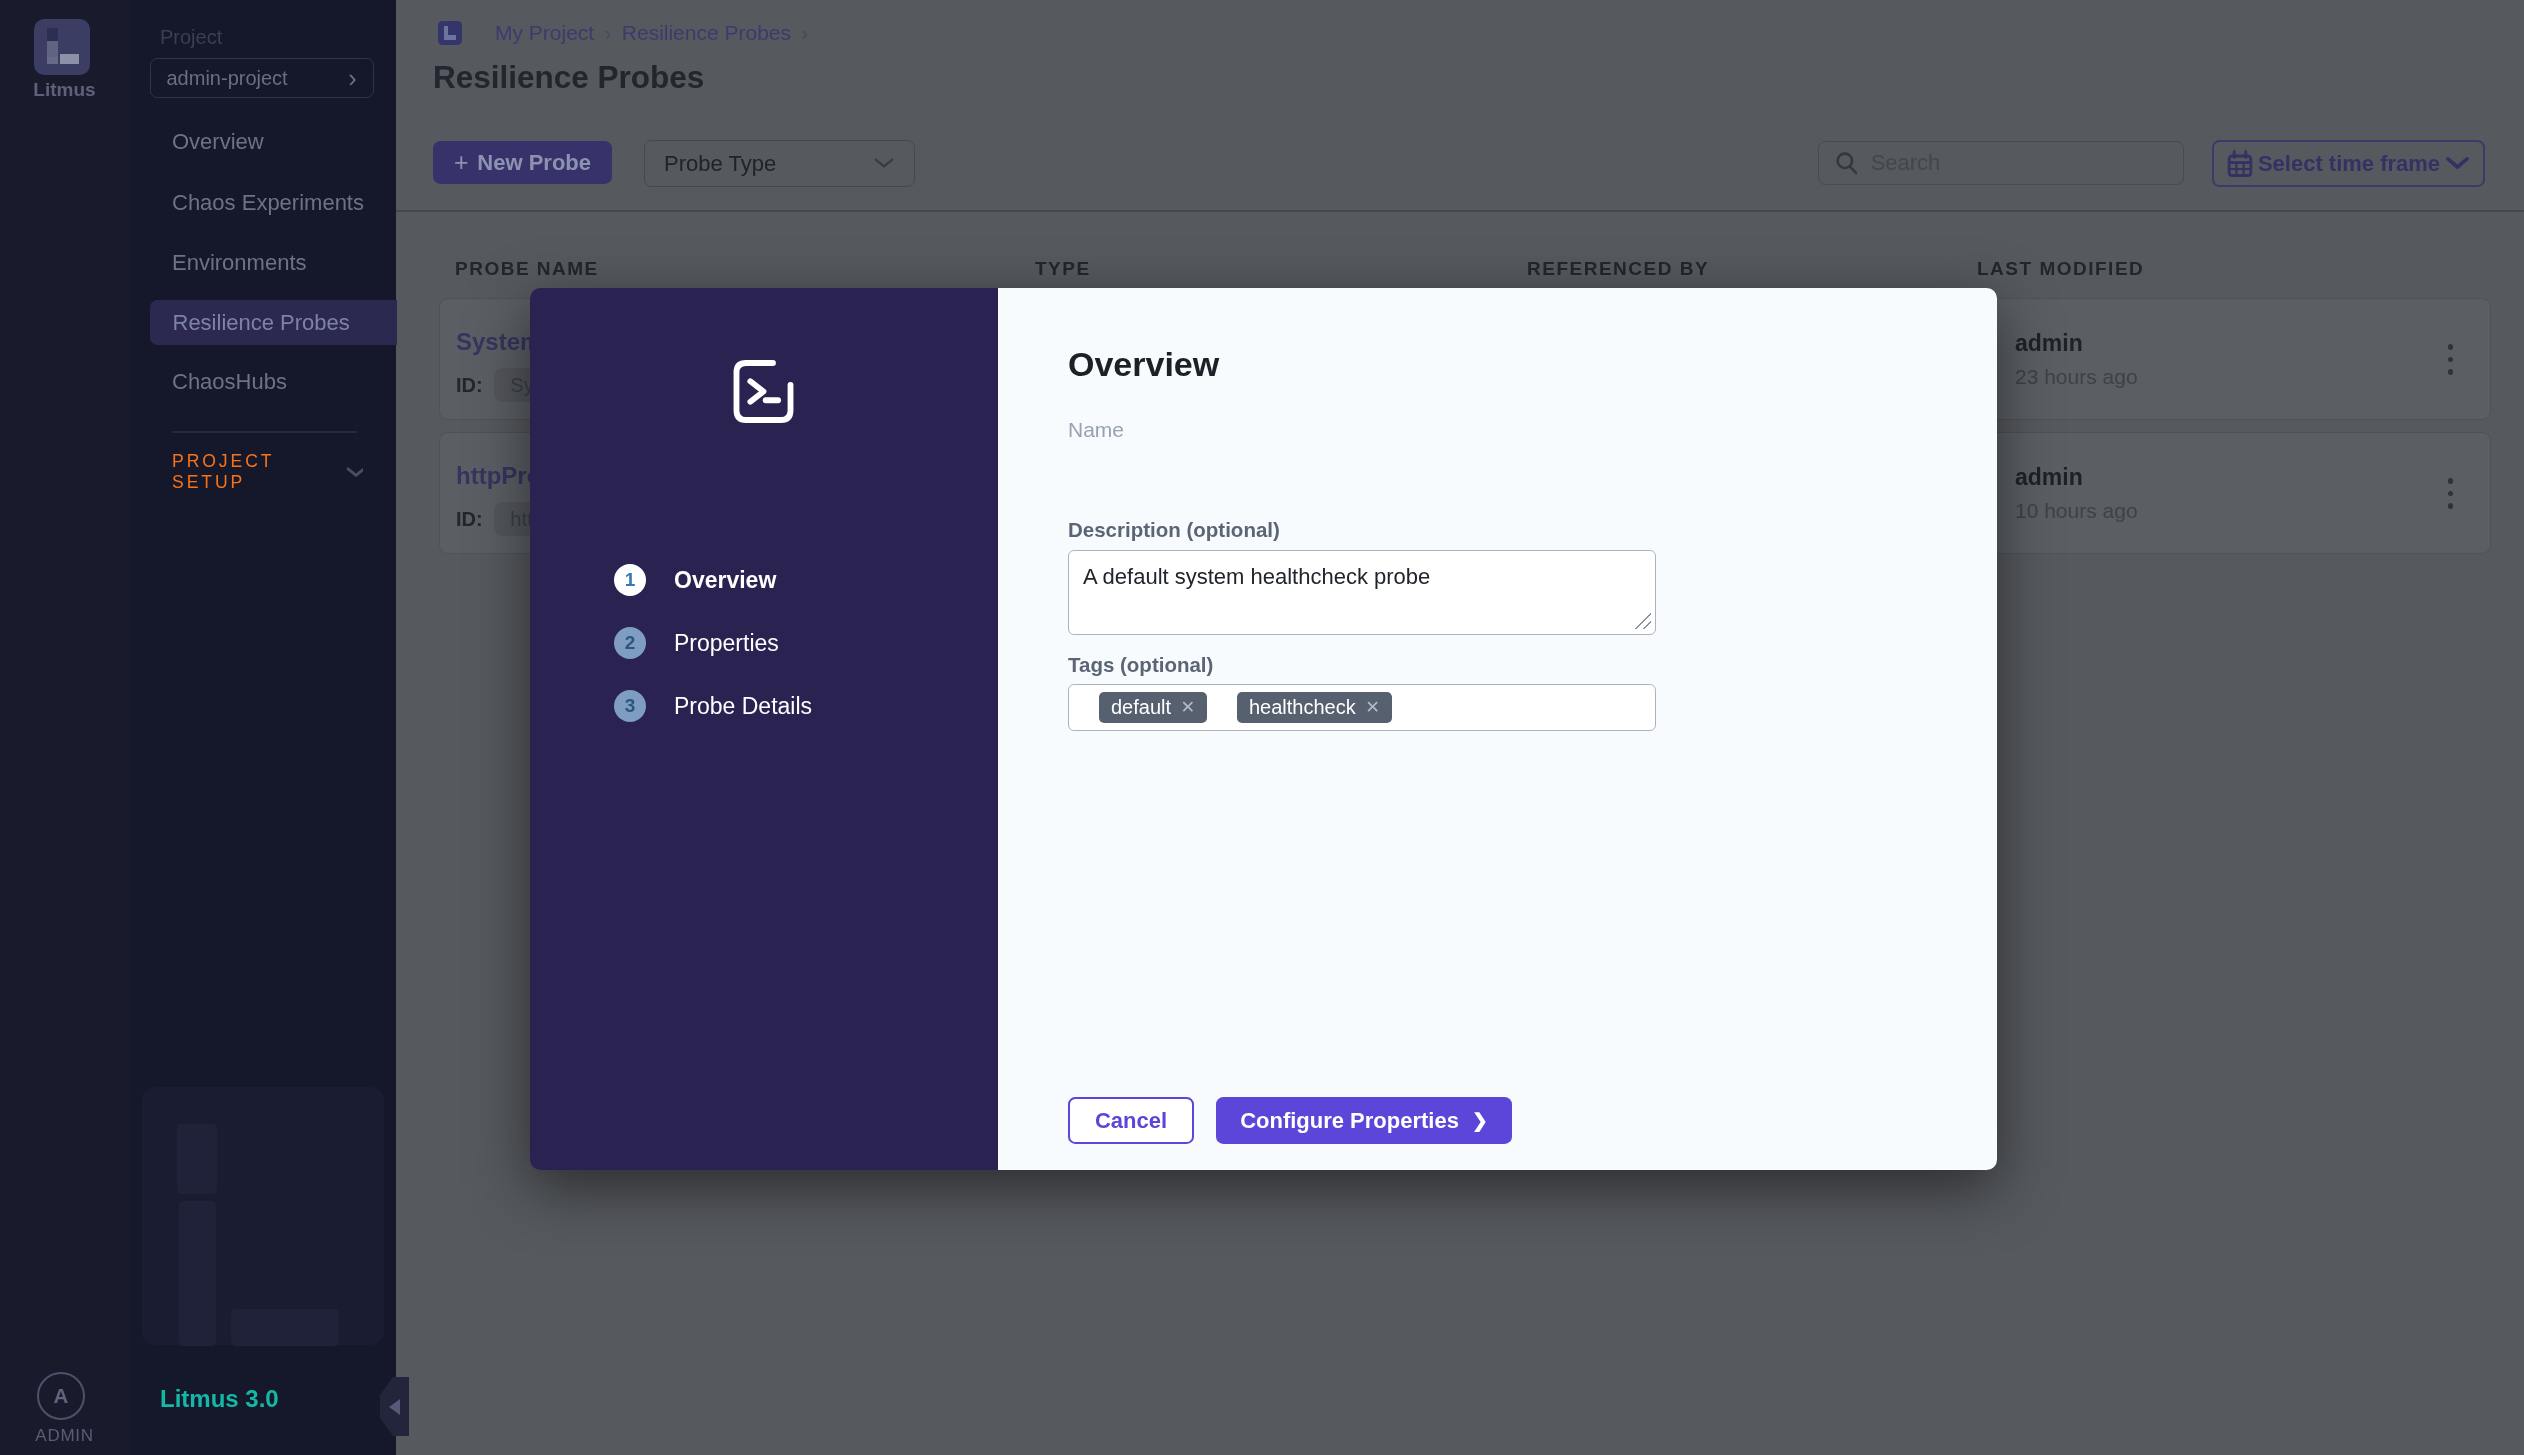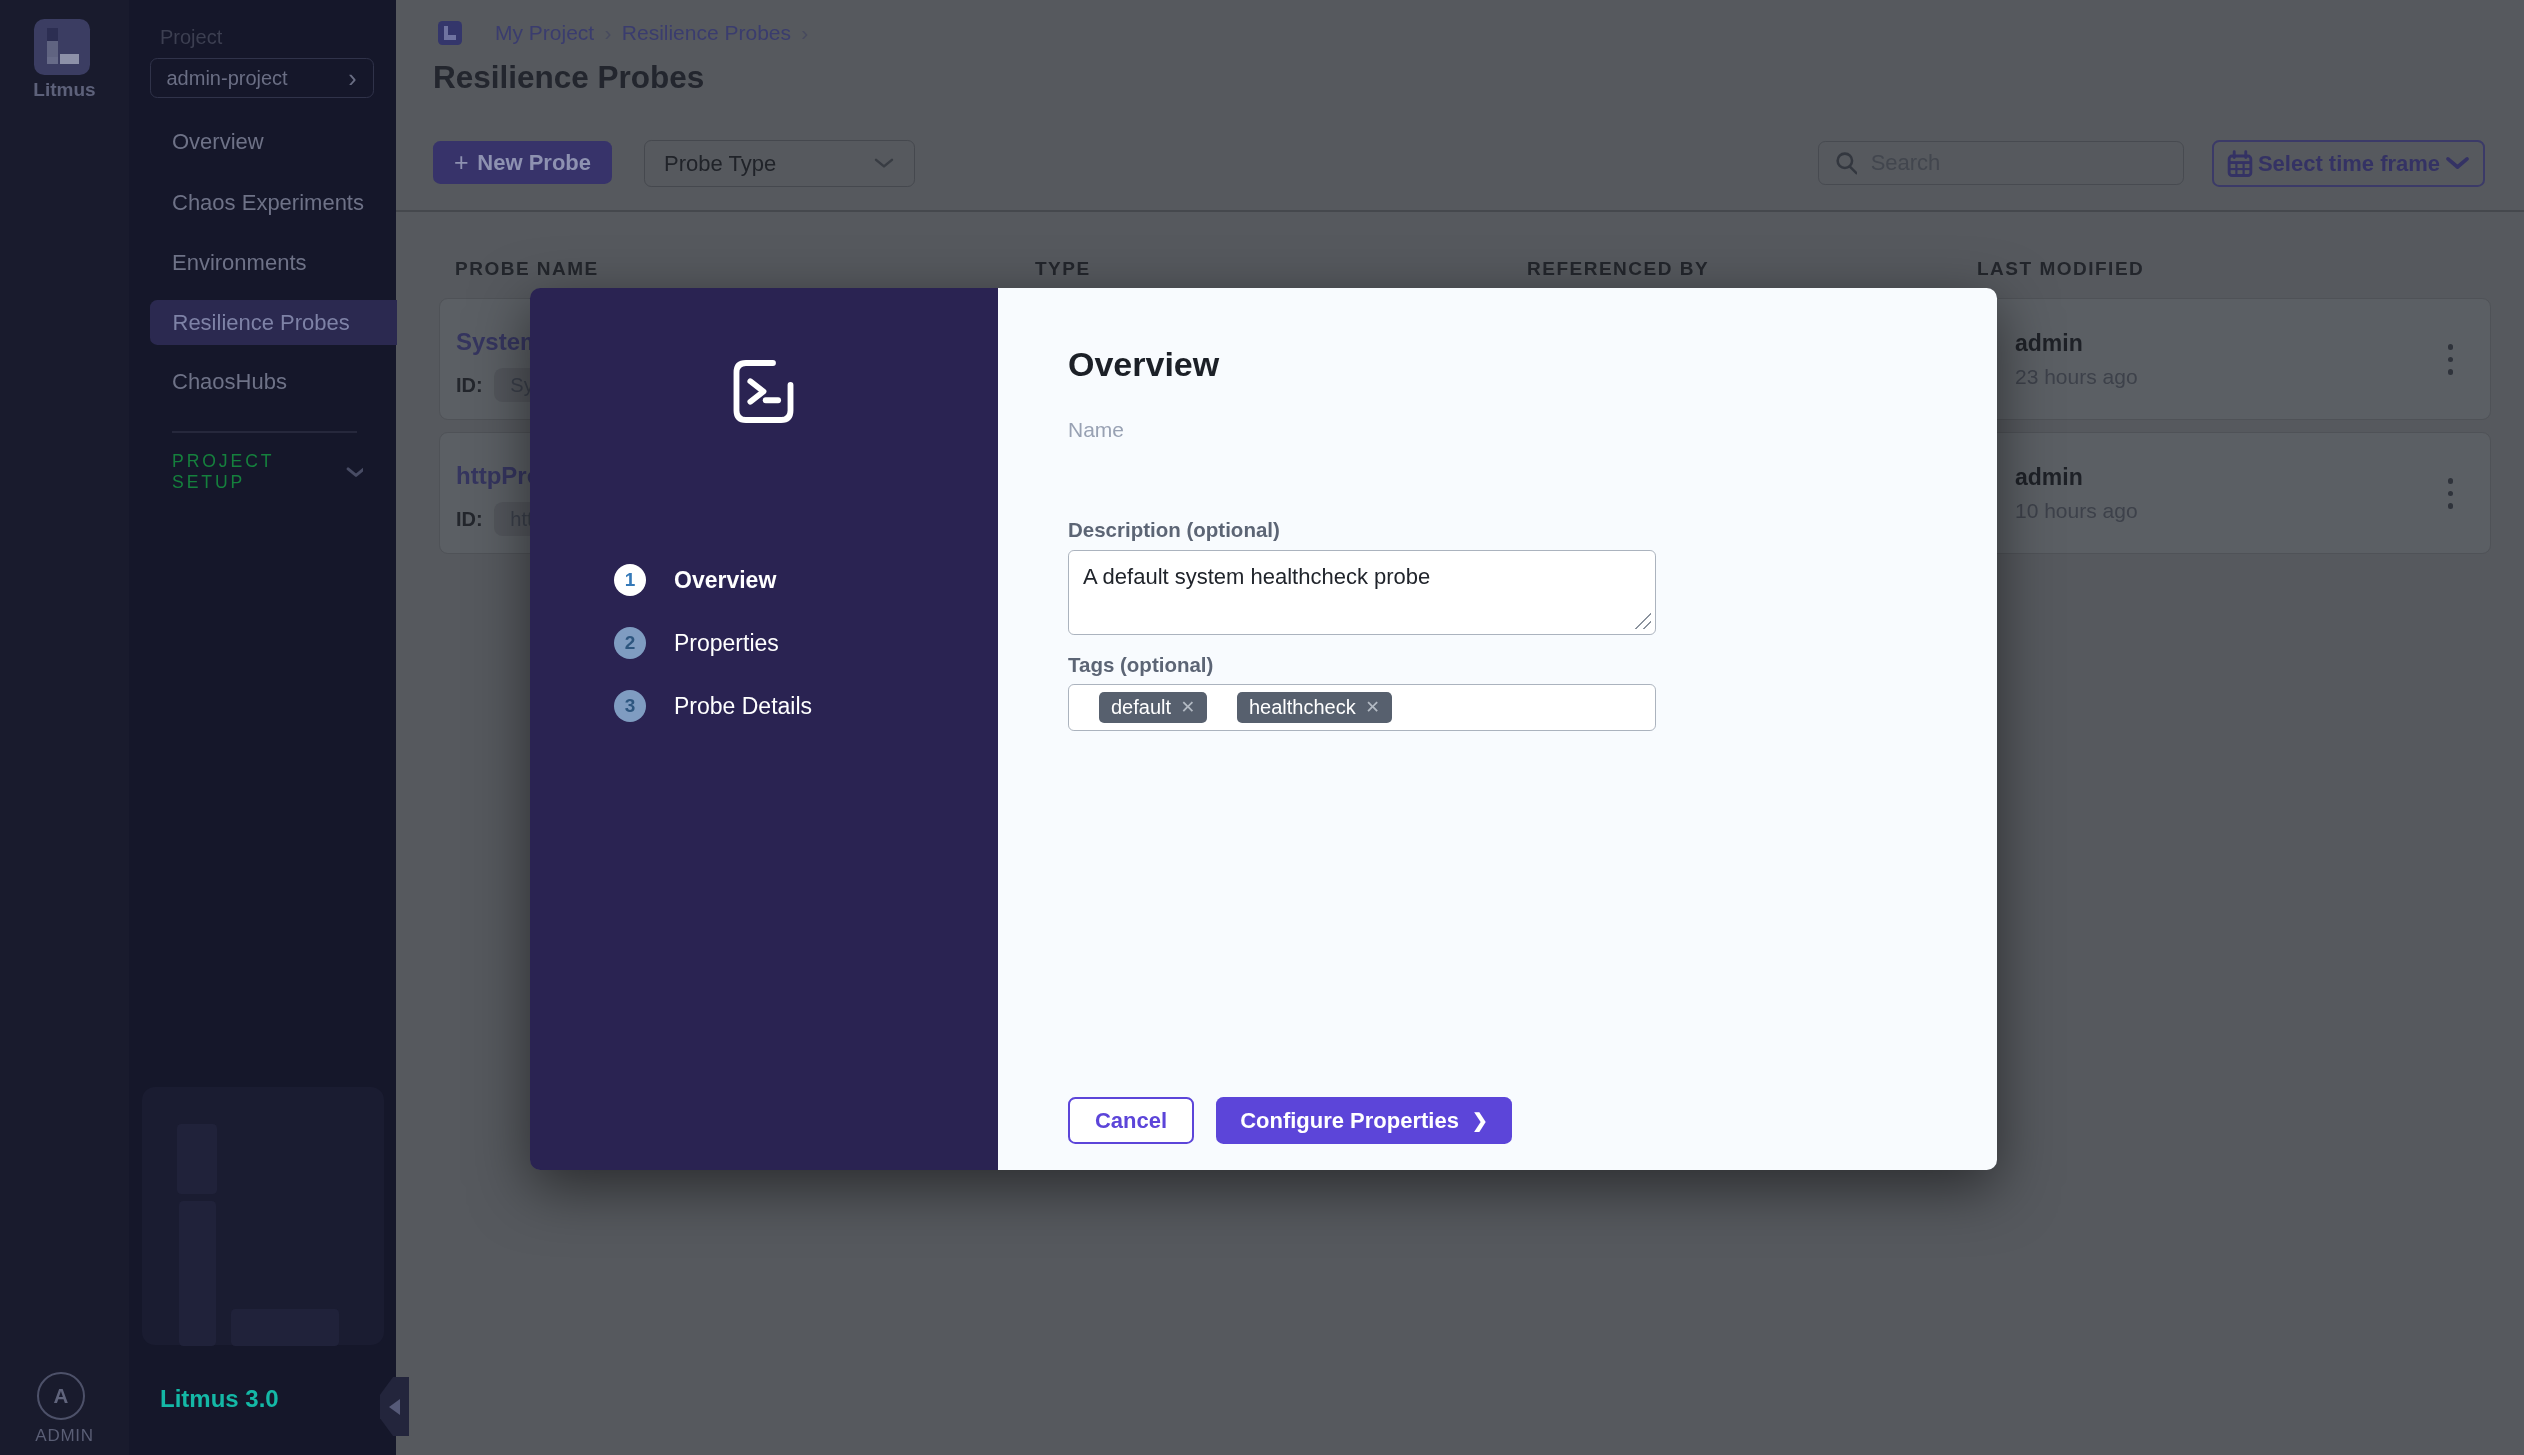--- a/index.html
+++ b/index.html
@@ -17,21 +17,21 @@
   #avatar-role{position:absolute;left:0;top:1426px;width:129px;text-align:center;font-size:17px;letter-spacing:0.7px;color:#5a5e75;}
 
   
   #sidebar{position:absolute;left:129px;top:0;width:267px;height:1455px;background:#15172a;}
   .proj-label{position:absolute;left:31px;top:26px;font-size:20px;color:#3c3f51;}
   #project-select{position:absolute;left:20.5px;top:58px;width:224px;height:40px;border:1.5px solid #30334a;border-radius:7.3px;display:flex;align-items:center;padding:4px 16px;color:#6a6e84;font-size:20px;}
   #project-select .grow{flex:1;}
   .nav-item{position:absolute;left:0;width:267px;height:45px;display:flex;align-items:center;padding-left:43px;font-size:22px;color:#6e7287;}
   .nav-item.active{background:#2b2950;border-radius:7.3px 0 0 7.3px;left:20.5px;width:247px;padding-left:23px;color:#7e82a6;}
   .side-divider{position:absolute;left:43px;top:431px;width:185px;height:1.5px;background:#26283c;}
-  #project-setup{position:absolute;left:43px;top:456px;width:191px;height:32px;display:flex;align-items:center;font-size:17.6px;letter-spacing:2.9px;color:#15803d;}
+  #project-setup{position:absolute;left:43px;top:456px;width:191px;height:32px;display:flex;align-items:center;font-size:17.6px;letter-spacing:2.9px;color:#f97316;}
   #promo-card{position:absolute;left:12.5px;top:1087px;width:242px;height:258px;border-radius:13px;background:#1a1c31;}
   .skel{position:absolute;background:#20223a;border-radius:4.4px;}
   #version{position:absolute;left:31px;top:1385px;font-size:24px;font-weight:bold;color:#14b8a6;}
   #collapse-handle{position:absolute;left:251px;top:1377px;width:29px;height:59px;background:#23253c;clip-path:polygon(100% 0,100% 100%,45% 100%,0 70%,0 30%,45% 0);display:flex;align-items:center;justify-content:center;}
   .tri-left{width:0;height:0;border-top:8px solid transparent;border-bottom:8px solid transparent;border-right:11.7px solid #565a78;}
 
   
   #main{position:absolute;left:396px;top:0;width:2128px;height:1455px;}
   #crumb-logo{position:absolute;left:42px;top:20.5px;width:24px;height:24px;border-radius:4.4px;background:#34366b;}
   #crumb-logo i{position:absolute;left:5.9px;top:5.1px;width:4.4px;height:14px;background:#6f73a0;}

